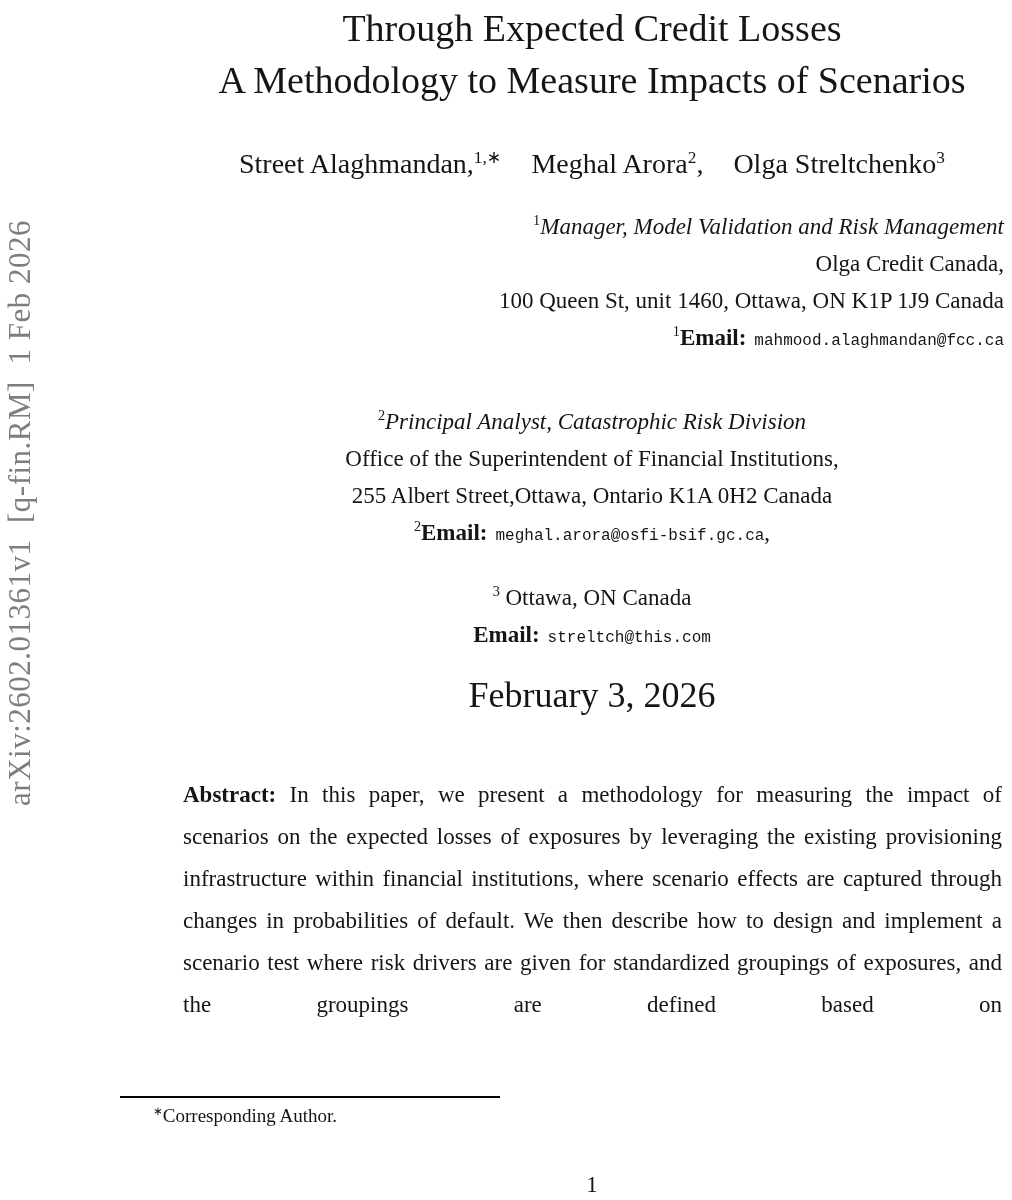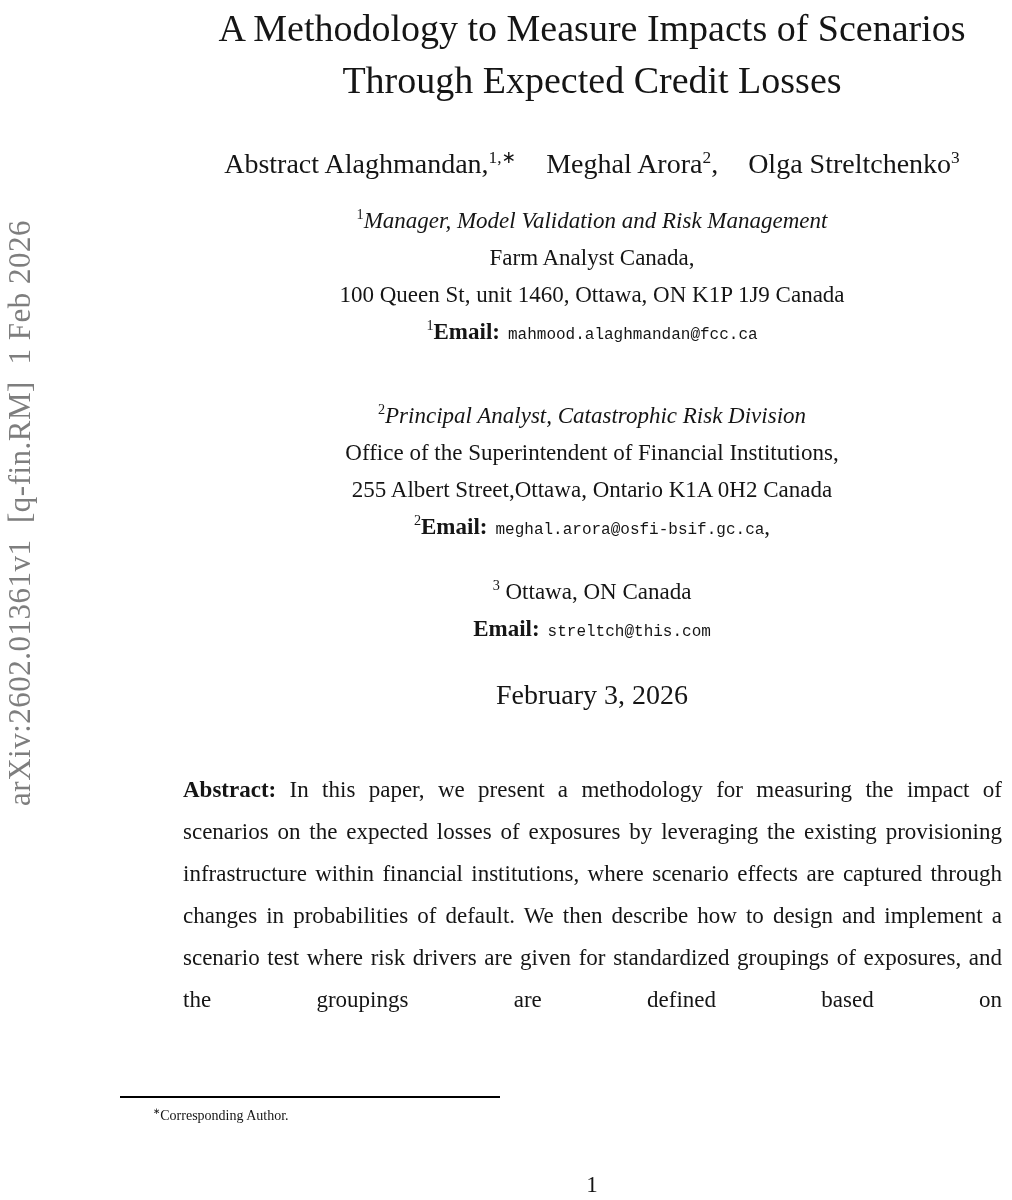--- a/index.html
+++ b/index.html
@@ -56,54 +56,54 @@
 
   sup {
     font-size: 0.62em;
     line-height: 0;
   }
 
   .affil {
     font-size: 23px;
     line-height: 37px;
   }
-  .affil-1 { margin-top: 20px; }
+  .affil-1 { margin-top: 26px; text-align: right; }
   .affil-2 { margin-top: 43px; }
   .affil-3 { margin-top: 24px; }
 
   .italic { font-style: italic; }
   .bold   { font-weight: bold; }
 
   .mono {
     font-family: "Liberation Mono", monospace;
     font-size: 16px;
     margin-left: 8px;
   }
 
   .date {
-    margin-top: 28px;
-    font-size: 28px;
+    margin-top: 17px;
+    font-size: 36px;
   }
 
   .abstract {
     margin: 58px 0 0 0;
     padding: 0 2px 0 3px;
     text-align: justify;
     text-align-last: justify;
     font-size: 23px;
     line-height: 42px;
     height: 300px;
     overflow: hidden;
   }
 
   .footnote {
     position: absolute;
     left: 120px;
     top: 1096px;
-    font-size: 14px;
+    font-size: 19px;
     line-height: 26px;
     color: #151515;
   }
   .footnote-rule {
     width: 380px;
     border-top: 2px solid #000;
     margin-bottom: 5px;
   }
   .footnote-text {
     padding-left: 33px;
@@ -119,29 +119,29 @@
   }
 </style>
 </head>
 <body>
 
 <div class="watermark">arXiv:2602.01361v1  [q-fin.RM]  1 Feb 2026</div>
 
 <div class="main">
 
   <div class="title">
+    <div>Through Expected Credit Losses</div>
     <div>A Methodology to Measure Impacts of Scenarios</div>
-    <div>Through Expected Credit Losses</div>
   </div>
 
-  <div class="authors"><span class="author"><span>Abstract Alaghmandan,</span><sup>1,∗</sup><span></span></span><span class="author"><span>Meghal Arora</span><sup>2</sup><span>,</span></span><span class="author"><span>Olga Streltchenko</span><sup>3</sup><span></span></span></div>
+  <div class="authors"><span class="author"><span>Street Alaghmandan,</span><sup>1,∗</sup><span></span></span><span class="author"><span>Meghal Arora</span><sup>2</sup><span>,</span></span><span class="author"><span>Olga Streltchenko</span><sup>3</sup><span></span></span></div>
 
   <div class="affil affil-1">
     <div><sup>1</sup><span class="italic">Manager, Model Validation and Risk Management</span></div>
-    <div>Farm Analyst Canada,</div>
+    <div>Olga Credit Canada,</div>
     <div>100 Queen St, unit 1460, Ottawa, ON K1P 1J9 Canada</div>
     <div><sup>1</sup><span class="bold">Email:</span><span class="mono">mahmood.alaghmandan@fcc.ca</span><span></span></div>
   </div>
 
   <div class="affil affil-2">
     <div><sup>2</sup><span class="italic">Principal Analyst, Catastrophic Risk Division</span></div>
     <div>Office of the Superintendent of Financial Institutions,</div>
     <div>255 Albert Street,Ottawa, Ontario K1A 0H2 Canada</div>
     <div><sup>2</sup><span class="bold">Email:</span><span class="mono">meghal.arora@osfi-bsif.gc.ca</span><span>,</span></div>
   </div>

